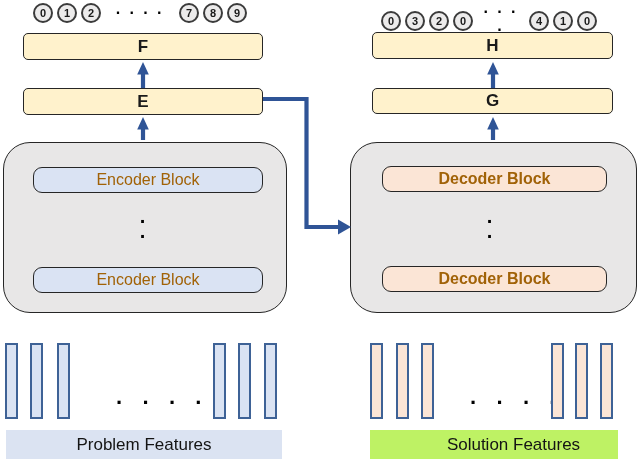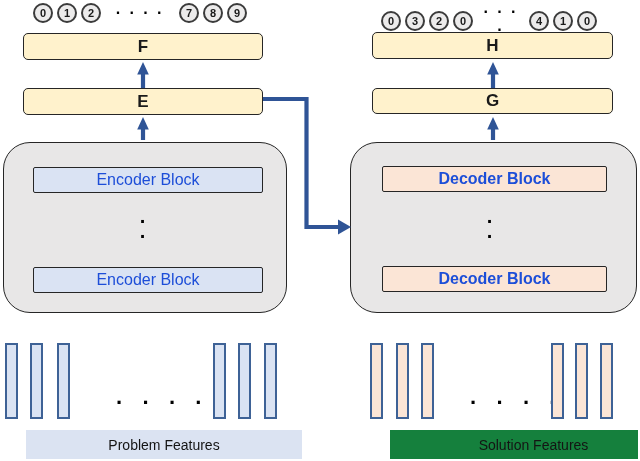--- a/index.html
+++ b/index.html
@@ -21,47 +21,47 @@
   .stack-box{
     position:absolute;box-sizing:border-box;background:#FFF2CC;border:1.6px solid #262626;
     border-radius:5px;display:flex;align-items:center;justify-content:center;
     font-size:17px;font-weight:600;color:#1a1a1a;
   }
   .container-box{
     position:absolute;box-sizing:border-box;background:#E8E7E7;border:1.6px solid #262626;
     border-radius:27px;
   }
   .block{
-    position:absolute;box-sizing:border-box;border:1.6px solid #262626;border-radius:2px;
+    position:absolute;box-sizing:border-box;border:1.6px solid #262626;border-radius:9px;
     display:flex;align-items:center;justify-content:center;
-    font-size:16px;font-weight:500;color:#1d4ed8;
+    font-size:16px;font-weight:500;color:#a16207;
   }
   .block.enc{background:#DAE3F3;}
   .block.dec{background:#FBE5D6;font-weight:bold;}
   .vdots{
     position:absolute;width:26px;text-align:center;white-space:pre;
     font-size:20px;font-weight:700;line-height:15px;color:#000;
   }
   .bar{
     position:absolute;top:343px;width:13px;height:76px;box-sizing:border-box;
     border:2px solid #3E6296;
   }
   .bar.enc{background:#DAE3F3;}
   .bar.dec{background:#FBE5D6;}
   .bar-dots{
     position:absolute;top:390px;font-size:22px;font-weight:700;color:#000;
     letter-spacing:4px;word-spacing:5px;
   }
   .strip{
     position:absolute;top:430px;height:29px;box-sizing:border-box;
     display:flex;align-items:center;justify-content:center;
-    font-size:14px;font-weight:500;color:#141414;margin-left:20px;
+    font-size:17px;font-weight:500;color:#141414;
   }
   .strip.enc{background:#DBE3F2;}
-  .strip.dec{background:#15803d;padding-left:39px;}
+  .strip.dec{background:#bef264;padding-left:39px;}
   .overlay{position:absolute;left:0;top:0;pointer-events:none;}
 </style>
 </head>
 <body>
 
 <div class="canvas">
 
   <div class="token-row" style="left:33px;width:220px;">
     <span class="circle">0</span>
     <span class="circle">1</span>

